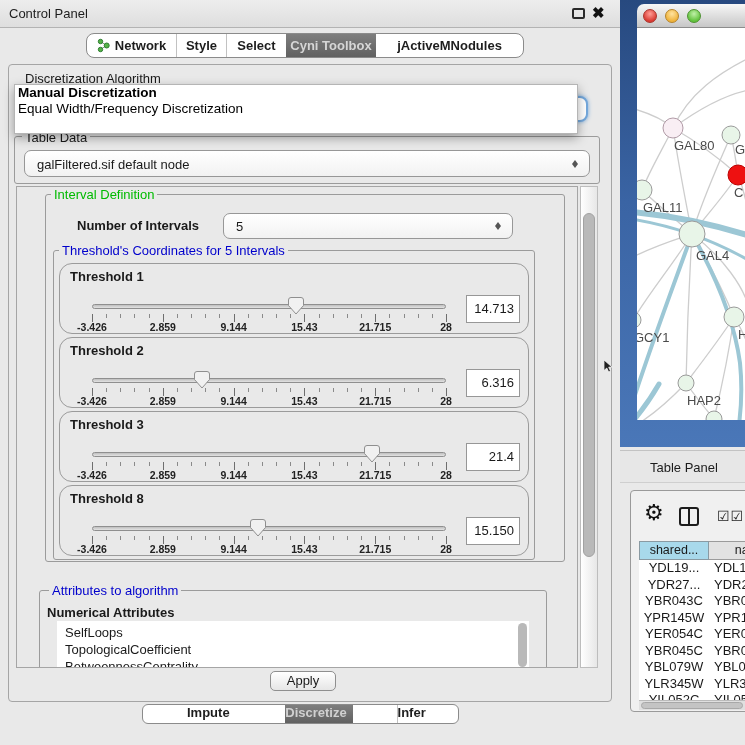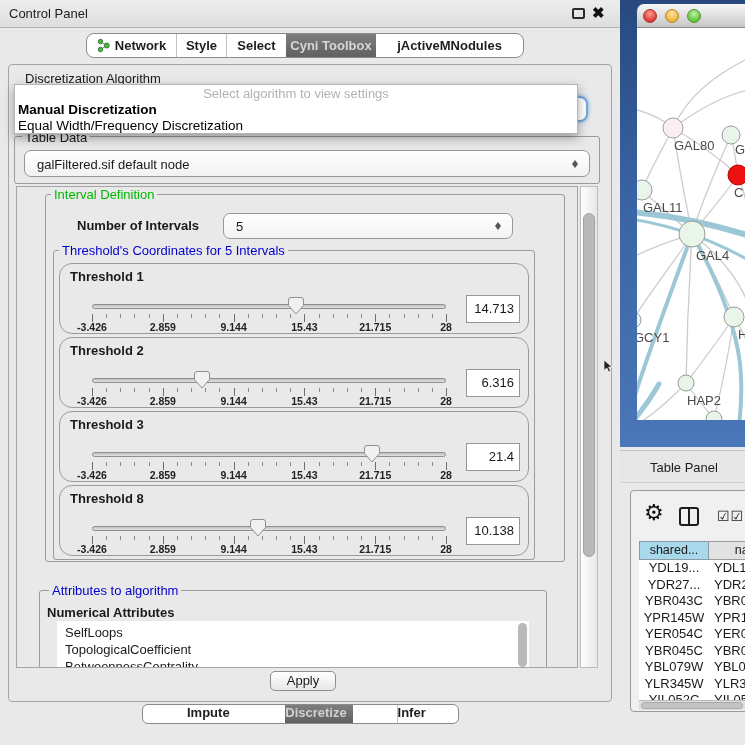--- a/index.html
+++ b/index.html
@@ -167,21 +167,20 @@
       <span>jActiveMNodules</span>
     </div>
   </div>
 
   <div class="abs outer-panel"></div>
 
   <span class="group-label" style="left:22px; top:71px; z-index:1;">Discretization Algorithm</span>
   <div class="abs focus-combo"></div>
 
   <div class="abs popup">
-    <div class="hint">Select algorithm to view settings</div>
     <div class="opt bold">Manual Discretization</div>
     <div class="opt">Equal Width/Frequency Discretization</div>
   </div>
 
   <div class="grp-border" style="left:14px; top:136px; width:586px; height:48px;"></div>
   <span class="group-label" style="left:22px; top:130px;">Table Data</span>
   <div class="combo" style="left:24px; top:150px; width:566px; height:27px;padding-left:38px;">
     <span class="cval">galFiltered.sif default node</span>
     <span class="stepper"></span>
   </div>
@@ -387,21 +386,21 @@
               <span class="scale-lb" style="left: 60%;">15.43</span>
               <span class="scale-lb" style="left: 80%;">21.715</span>
               <span class="scale-lb" style="left: 100%;">28</span>
             </div>
       <div class="thumb-wrap" style="left: 46.9993%;">
         <svg width="16" height="18" viewBox="0 0 16 18">
           <path d="M3 0.5 H13 Q15.5 0.5 15.5 3 V8.5 L8 17 L0.5 8.5 V3 Q0.5 0.5 3 0.5 Z" fill="#f1f1f1" stroke="#8f8f8f" stroke-width="1"></path>
         </svg>
       </div>
     </div>
-    <div class="t-value">10.138</div>
+    <div class="t-value">15.150</div>
   </div>
 </div>
 
     <div class="grp-border" style="left:22px; top:403px; width:508px; height:110px;"></div>
     <span class="group-label" style="left:32px; top:396px; color:#0000cc;">Attributes to algorithm</span>
     <span style="position:absolute; left:30px; top:418px; font-size:13px; font-weight:bold;">Numerical Attributes</span>
     <div class="attr-list">
       <ul id="attr-items">
           <li>SelfLoops</li>
           <li>TopologicalCoefficient</li>

